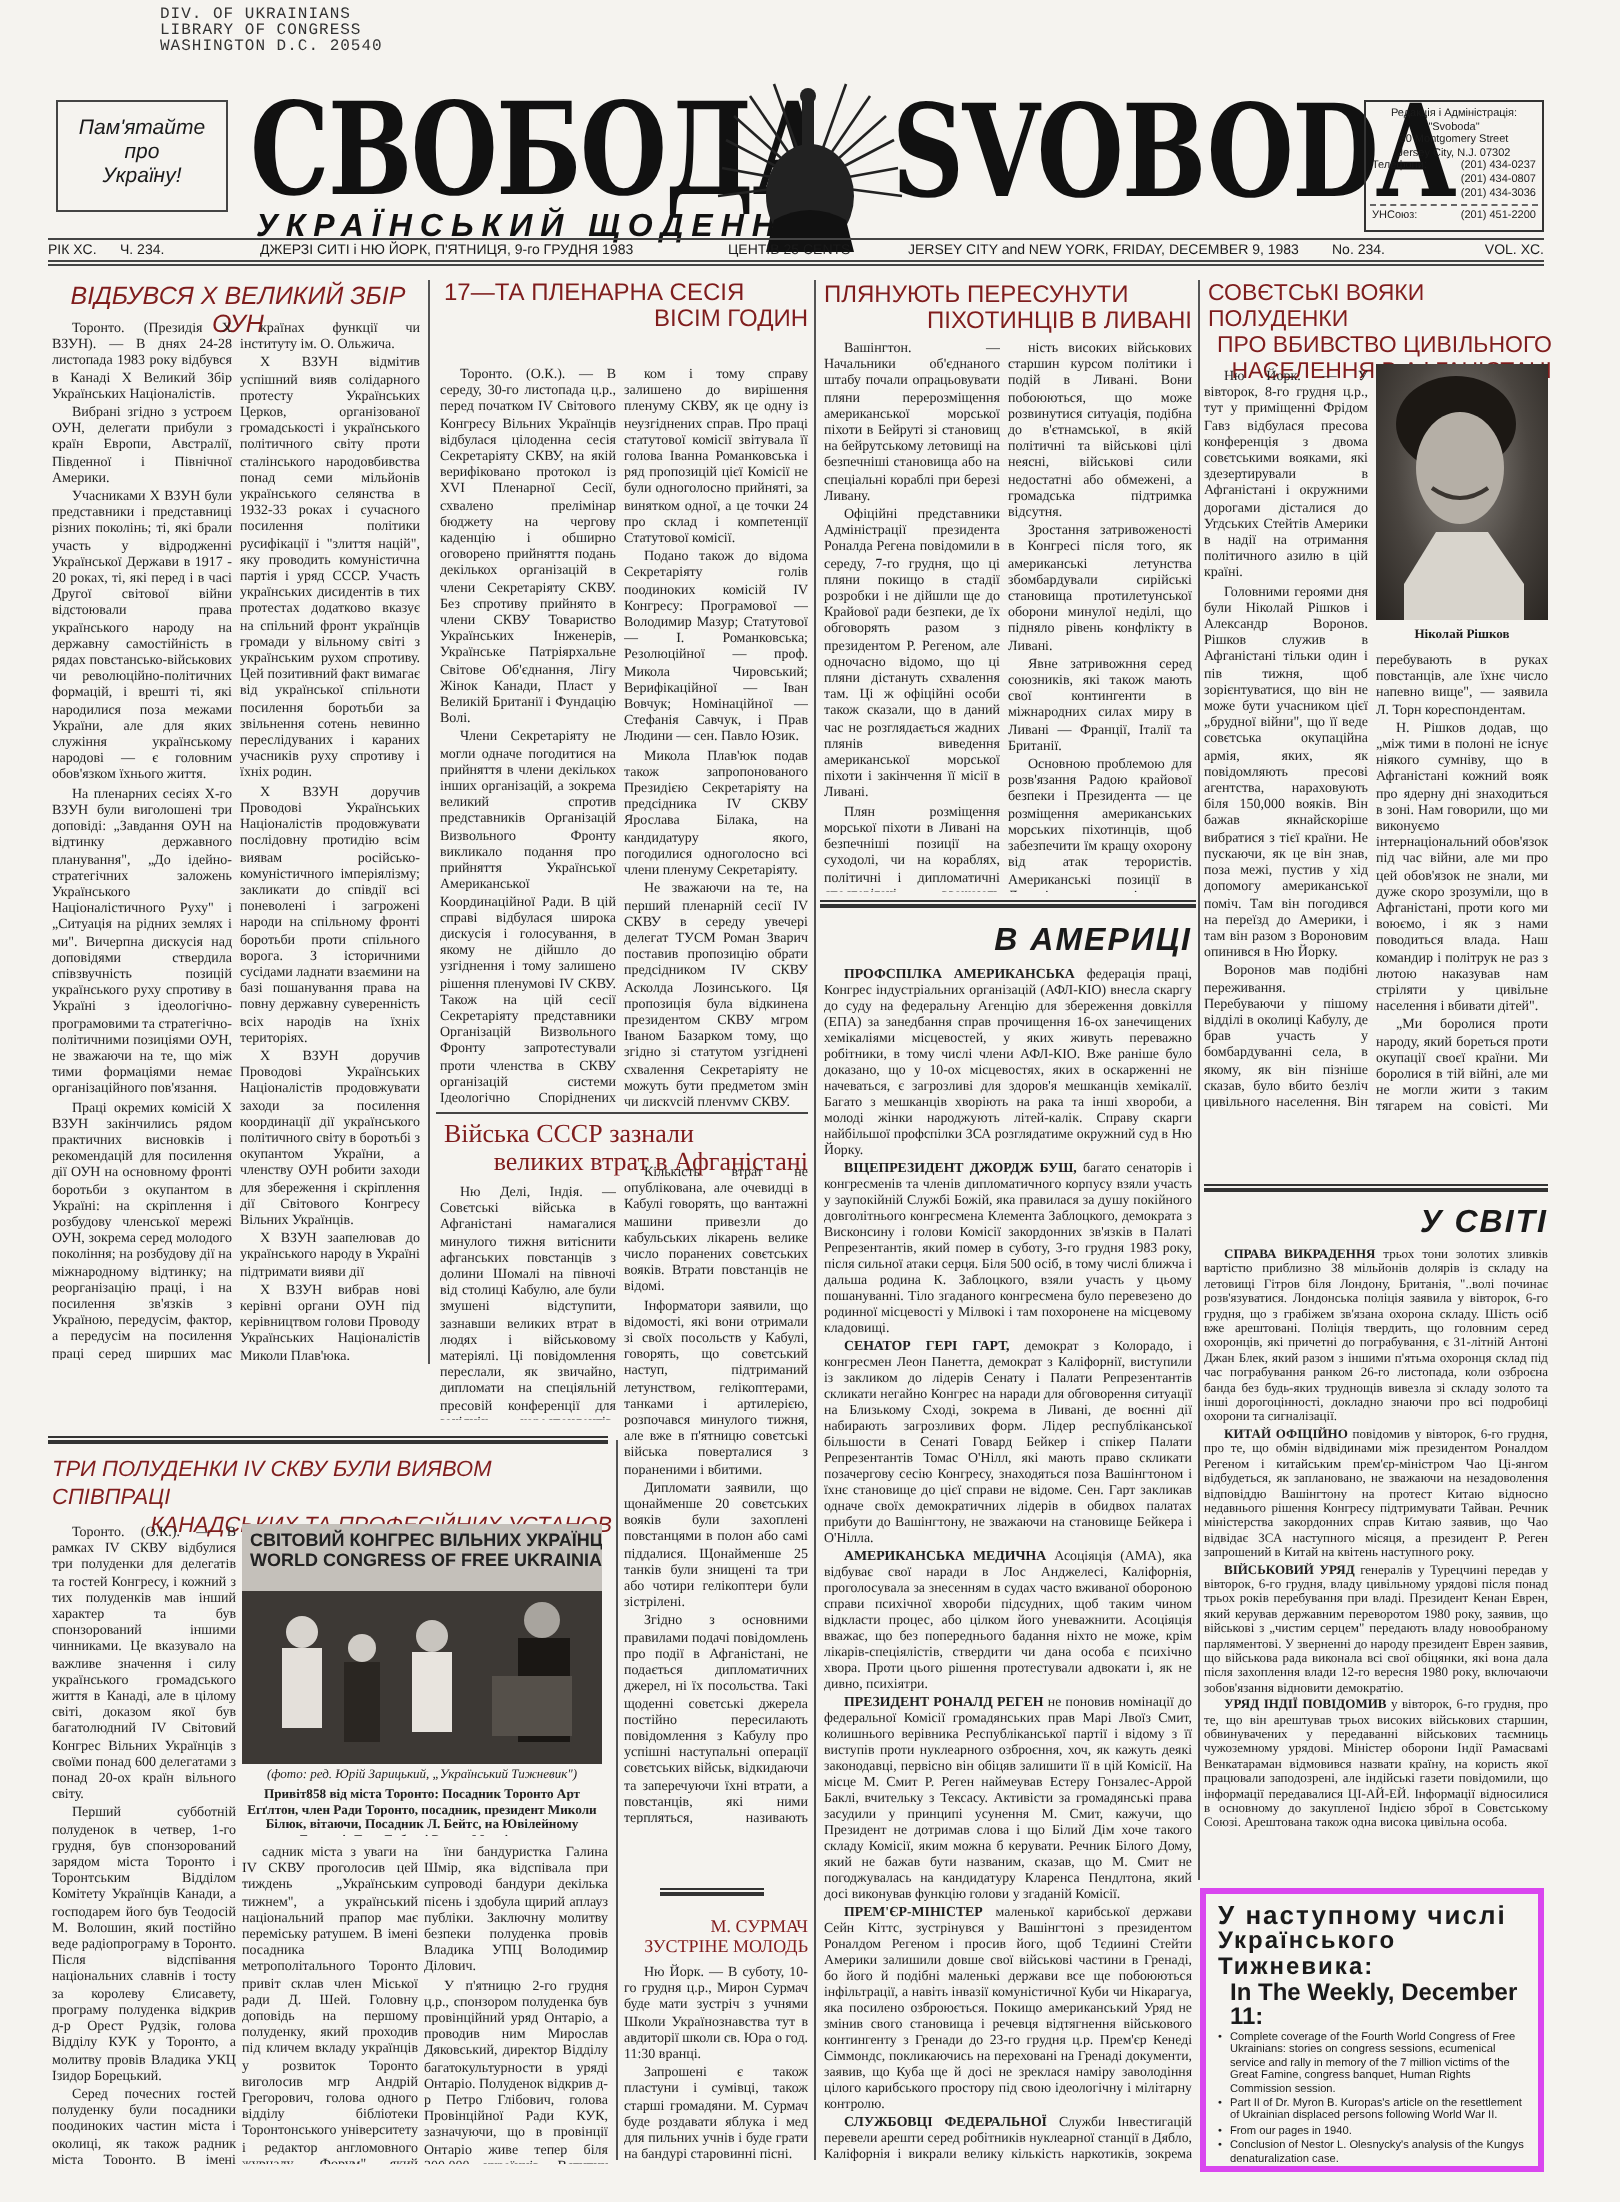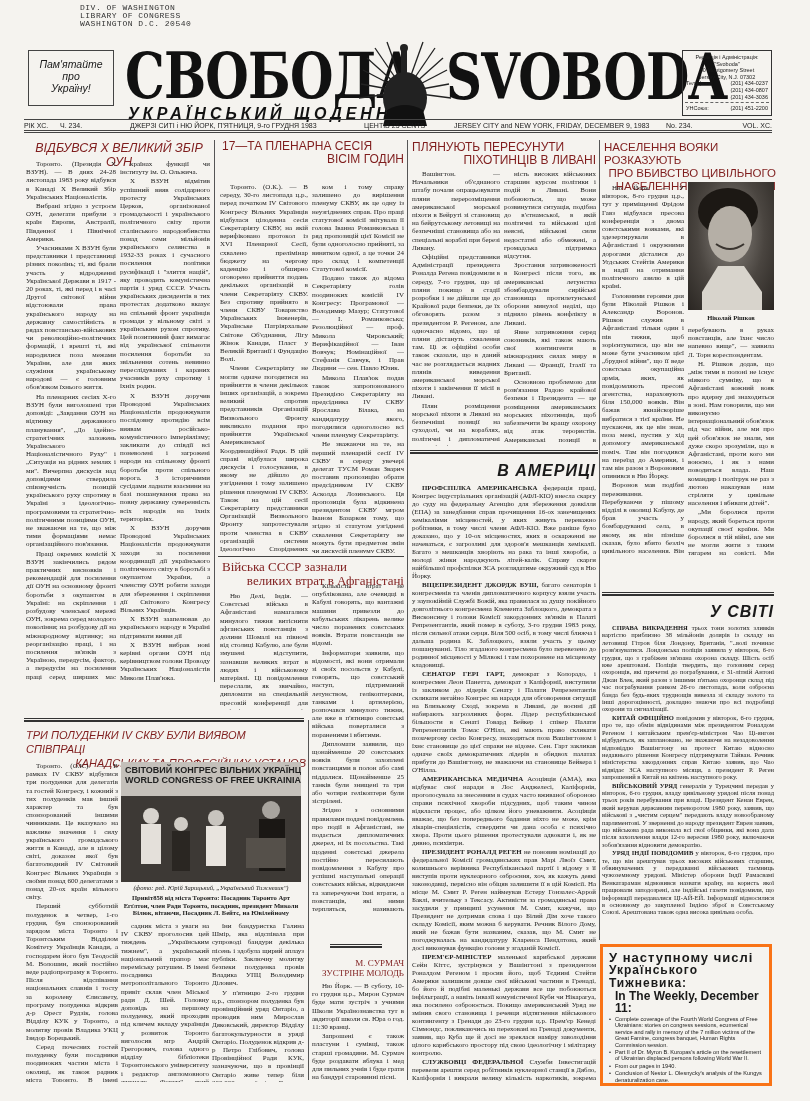--- a/index.html
+++ b/index.html
@@ -29,35 +29,35 @@
   .rule-v { position: absolute; width: 1px; background: #555; }
   .rule-h { position: absolute; height: 1px; background: #444; }
   .head { position: absolute; font-family: "Liberation Sans", sans-serif; font-weight: normal; color: #7f1d1d; }
   .head-it { font-style: italic; }
 
   .photo { position: absolute; background: radial-gradient(ellipse at 50% 40%, #8b8680 0%, #4a4540 55%, #2a2622 100%); }
   .caption { position: absolute; font-size: 6.5px; font-weight: bold; text-align: center; }
   .section-title { position: absolute; font-family: "Liberation Sans", sans-serif; font-weight: bold; font-style: italic; font-size: 16px; letter-spacing: 1px; text-align: right; }
   .news-item { margin-bottom: 5px; text-indent: 0; }
   .news-item b { font-family: "Liberation Serif", serif; font-weight: bold; }
-  .weekly-box { position: absolute; left: 600px; top: 944px; width: 172px; height: 142px; border: 3px solid #f97316; padding: 4px 6px; font-family: "Liberation Sans", sans-serif; }
+  .weekly-box { position: absolute; left: 600px; top: 944px; width: 172px; height: 142px; border: 3px solid #d946ef; padding: 4px 6px; font-family: "Liberation Sans", sans-serif; }
   .weekly-box .t1 { font-size: 13px; font-weight: bold; line-height: 13px; letter-spacing: 1px; }
   .weekly-box .t2 { font-size: 12px; line-height: 12px; margin-left: 6px; font-weight: bold; }
   .weekly-box ul { list-style: none; font-size: 5.6px; line-height: 6.4px; margin-top: 2px; }
   .weekly-box li { padding-left: 6px; position: relative; margin-bottom: 1px; }
   .weekly-box li::before { content: "•"; position: absolute; left: 0; top: 0; }
   .divider-dbl { position: absolute; height: 4px; border-top: 1px solid #333; border-bottom: 2px solid #333; }
 </style>
 </head>
 <body>
 
 <div class="page">
 
   <div class="lib-stamp">
-    <div>DIV. OF WASHINGTON</div>
+    <div>DIV. OF UKRAINIANS</div>
     <div>LIBRARY OF CONGRESS</div>
     <div>WASHINGTON D.C. 20540</div>
   </div>
 
   <div class="remember-box">
     <div>Пам'ятайте</div>
     <div>про</div>
     <div>Україну!</div>
   </div>
 
@@ -243,21 +243,21 @@
     <p class="news-item"><b>СЕНАТОР ГЕРІ ГАРТ,</b> <span>демократ з Колорадо, і конгресмен Леон Панетта, демократ з Каліфорнії, виступили із закликом до лідерів Сенату і Палати Репрезентантів скликати негайно Конгрес на наради для обговорення ситуації на Близькому Сході, зокрема в Ливані, де воєнні дії набирають загрозливих форм. Лідер республіканської більшости в Сенаті Говард Бейкер і спікер Палати Репрезентантів Томас О'Нілл, які мають право скликати позачергову сесію Конгресу, знаходяться поза Вашінгтоном і їхнє становище до цієї справи не відоме. Сен. Гарт закликав одначе своїх демократичних лідерів в обидвох палатах прибути до Вашінгтону, не зважаючи на становище Бейкера і О'Нілла.</span></p>
     <p class="news-item"><b>АМЕРИКАНСЬКА МЕДИЧНА</b> <span>Асоціяція (АМА), яка відбуває свої наради в Лос Анджелесі, Каліфорнія, проголосувала за знесенням в судах часто вживаної обороною справи психічної хвороби підсудних, щоб таким чином відкласти процес, або цілком його уневажнити. Асоціяція вважає, що без попереднього бадання ніхто не може, крім лікарів-спеціялістів, ствердити чи дана особа є психічно хвора. Проти цього рішення протестували адвокати і, як не дивно, психіятри.</span></p>
     <p class="news-item"><b>ПРЕЗИДЕНТ РОНАЛД РЕГЕН</b> <span>не поновив номінації до федеральної Комісії громадянських прав Марі Лвоїз Смит, колишнього верівника Республіканської партії і відому з її виступів проти нуклеарного озброєння, хоч, як кажуть деякі законодавці, первісно він обіцяв залишити її в цій Комісії. На місце М. Смит Р. Реген наймеував Естеру Гонзалес-Аррой Баклі, вчительку з Тексасу. Активісти за громадянські права засудили у принципі усунення М. Смит, кажучи, що Президент не дотримав слова і що Білий Дім хоче такого складу Комісії, яким можна б керувати. Речник Білого Дому, який не бажав бути названим, сказав, що М. Смит не погоджувалась на кандидатуру Кларенса Пендлтона, який досі виконував функцію голови у згаданій Комісії.</span></p>
     <p class="news-item"><b>ПРЕМ'ЄР-МІНІСТЕР</b> <span>маленької карибської держави Сейн Кіттс, зустрінувся у Вашінгтоні з президентом Роналдом Регеном і просив його, щоб Тєдиині Стейти Америки залишили довше свої військові частини в Гренаді, бо його й подібні маленькі держави все ще побоюються інфільтрації, а навіть інвазії комуністичної Куби чи Нікарагуа, яка посилено озброюється. Покищо американський Уряд не змінив свого становища і речевця відтягнення військового контингенту з Гренади до 23-го грудня ц.р. Прем'єр Кенеді Сіммондс, покликаючись на переховані на Гренаді документи, заявив, що Куба ще й досі не зреклася наміру заволодіння цілого карибського простору під свою ідеологічну і мілітарну контролю.</span></p>
     <p class="news-item"><b>СЛУЖБОВЦІ ФЕДЕРАЛЬНОЇ</b> <span>Служби Інвестигацій перевели арешти серед робітників нуклеарної станції в Дябло, Каліфорнія і викрали велику кількість наркотиків, зокрема кокаїни і маріхуани. Покищо ФБІ прилержало 13 осіб, які мали займатися перепачуванням і продажем наркотиків серед 8,000 робітників затруднених на цій станції. У справу продажу наркотиків були замішані також сторожі, тобто місцева фабрична поліція.</span></p>
   </div>
 
   <div class="rule-v" style="left:599px;top:140px;height:800px;"></div>
 
   <div class="head" style="left:604px;top:141px;width:172px;font-size:11.5px;line-height:13px;">
-    <div>НАСЕЛЕННЯ ВОЯКИ РОЗКАЗУЮТЬ</div>
+    <div>СОВЄТСЬКІ ВОЯКИ ПОЛУДЕНКИ</div>
     <div style="text-align:right">ПРО ВБИВСТВО ЦИВІЛЬНОГО</div>
     <div style="text-align:right">НАСЕЛЕННЯ В АФГАНІСТАНІ</div>
   </div>
   <div class="col" style="left:602px;top:184px;width:82px;height:372px;">
     <p>Ню Йорк. — У вівторок, 8-го грудня ц.р., тут у приміщенні Фрідом Гавз відбулася пресова конференція з двома совєтськими вояками, які здезертирували в Афганістані і окружними дорогами дісталися до Угдських Стейтів Америки в надії на отримання політичного азилю в цій країні.</p>
     <p>Головними героями дня були Ніколай Рішков і Александр Воронов. Рішков служив в Афганістані тільки один і пів тижня, щоб зорієнтуватися, що він не може бути учасником цієї „брудної війни", що її веде совєтська окупаційна армія, яких, як повідомляють пресові агентства, нараховують біля 150,000 вояків. Він бажав якнайскоріше вибратися з тієї країни. Не пускаючи, як це він знав, поза межі, пустив у хід допомогу американської поміч. Там він погодився на переїзд до Америки, і там він разом з Вороновим опинився в Ню Йорку.</p>
     <p>Воронов мав подібні переживання. Перебуваючи у пішому відділі в околиці Кабулу, де брав участь у бомбардуванні села, в якому, як він пізніше сказав, було вбито безліч цивільного населення. Він остаточно вирішив втекти і бачити спершу з собі, де будуть війська, але дисциплінував його і наступного ранку втік.</p>
 
   </div>
   <div class="photo" style="left:688px;top:182px;width:86px;height:128px;">

